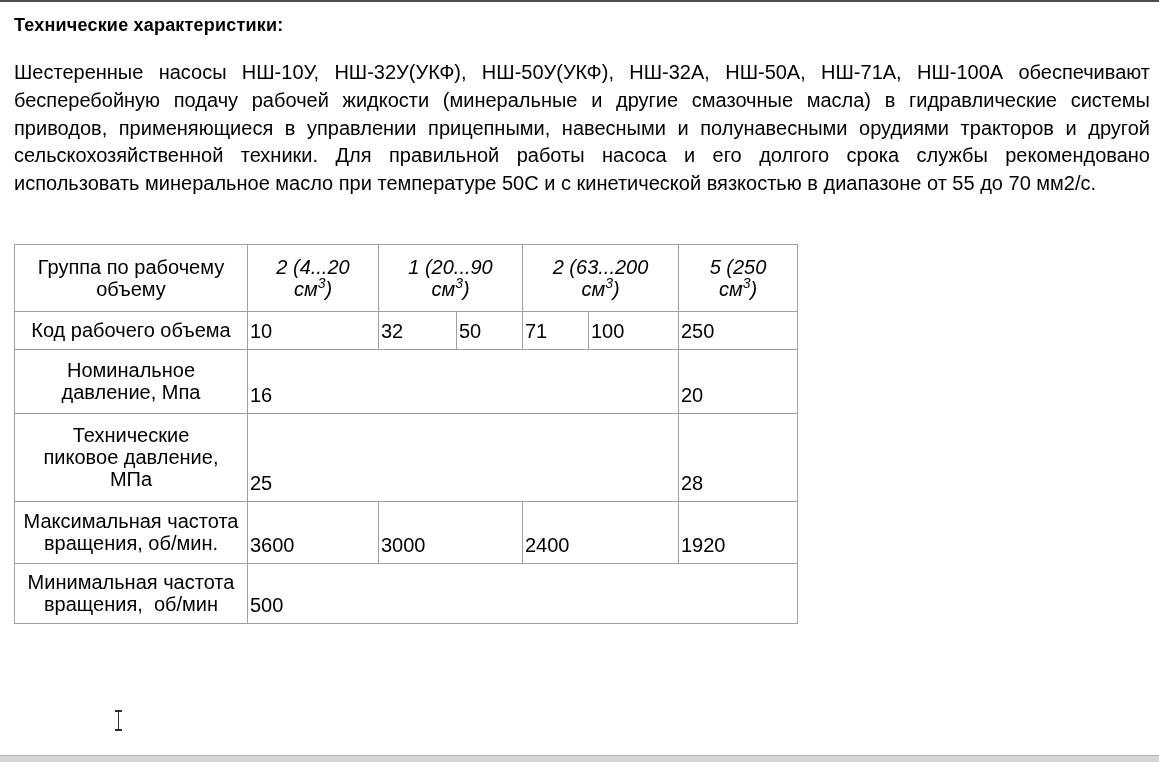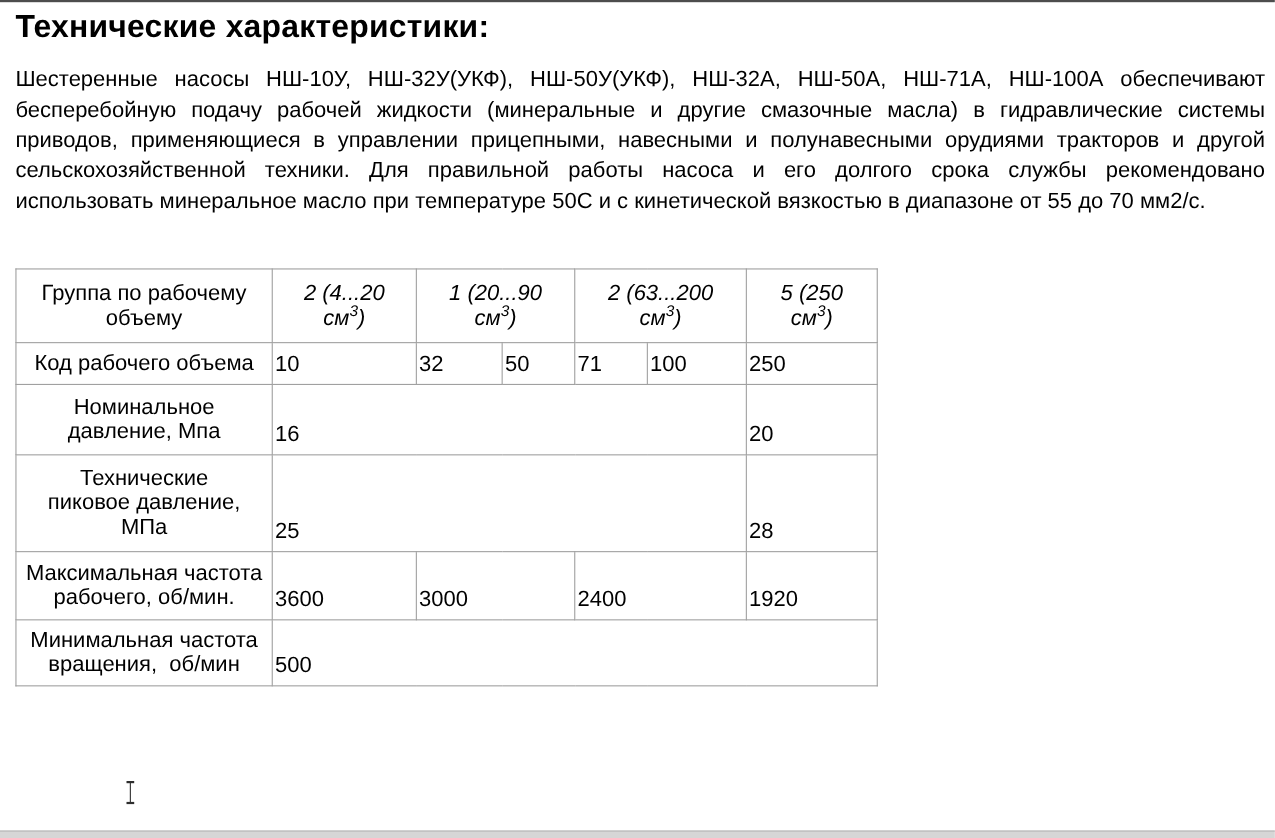--- a/index.html
+++ b/index.html
@@ -17,21 +17,21 @@
     position: absolute;
     top: 0; left: 0; right: 0;
     height: 2px;
     background: #4d4d4d;
   }
   .page {
     position: absolute;
     top: 2px; left: 0; right: 0;
   }
   h1.title {
-    font-size: 29px;
+    font-size: 18px;
     font-weight: bold;
     line-height: 30px;
     margin: 8px 9px 19px 14px;
     letter-spacing: 0.2px;
   }
   p.intro {
     font-size: 20px;
     line-height: 27.8px;
     text-align: justify;
     margin: 0 9px 0 14px;
@@ -163,21 +163,21 @@
       <tr class="r-peak">
         <td class="lbl">Технические
 пиковое давление,
 МПа</td>
         <td class="val" colspan="5">25</td>
         <td class="val">28</td>
       </tr>
 
       <tr class="r-maxf">
         <td class="lbl">Максимальная частота
-рабочего, об/мин.</td>
+вращения, об/мин.</td>
         <td class="val">3600</td>
         <td class="val" colspan="2">3000</td>
         <td class="val" colspan="2">2400</td>
         <td class="val">1920</td>
       </tr>
 
       <tr class="r-minf">
         <td class="lbl">Минимальная частота
 вращения,&nbsp; об/мин</td>
         <td class="val" colspan="6">500</td>

